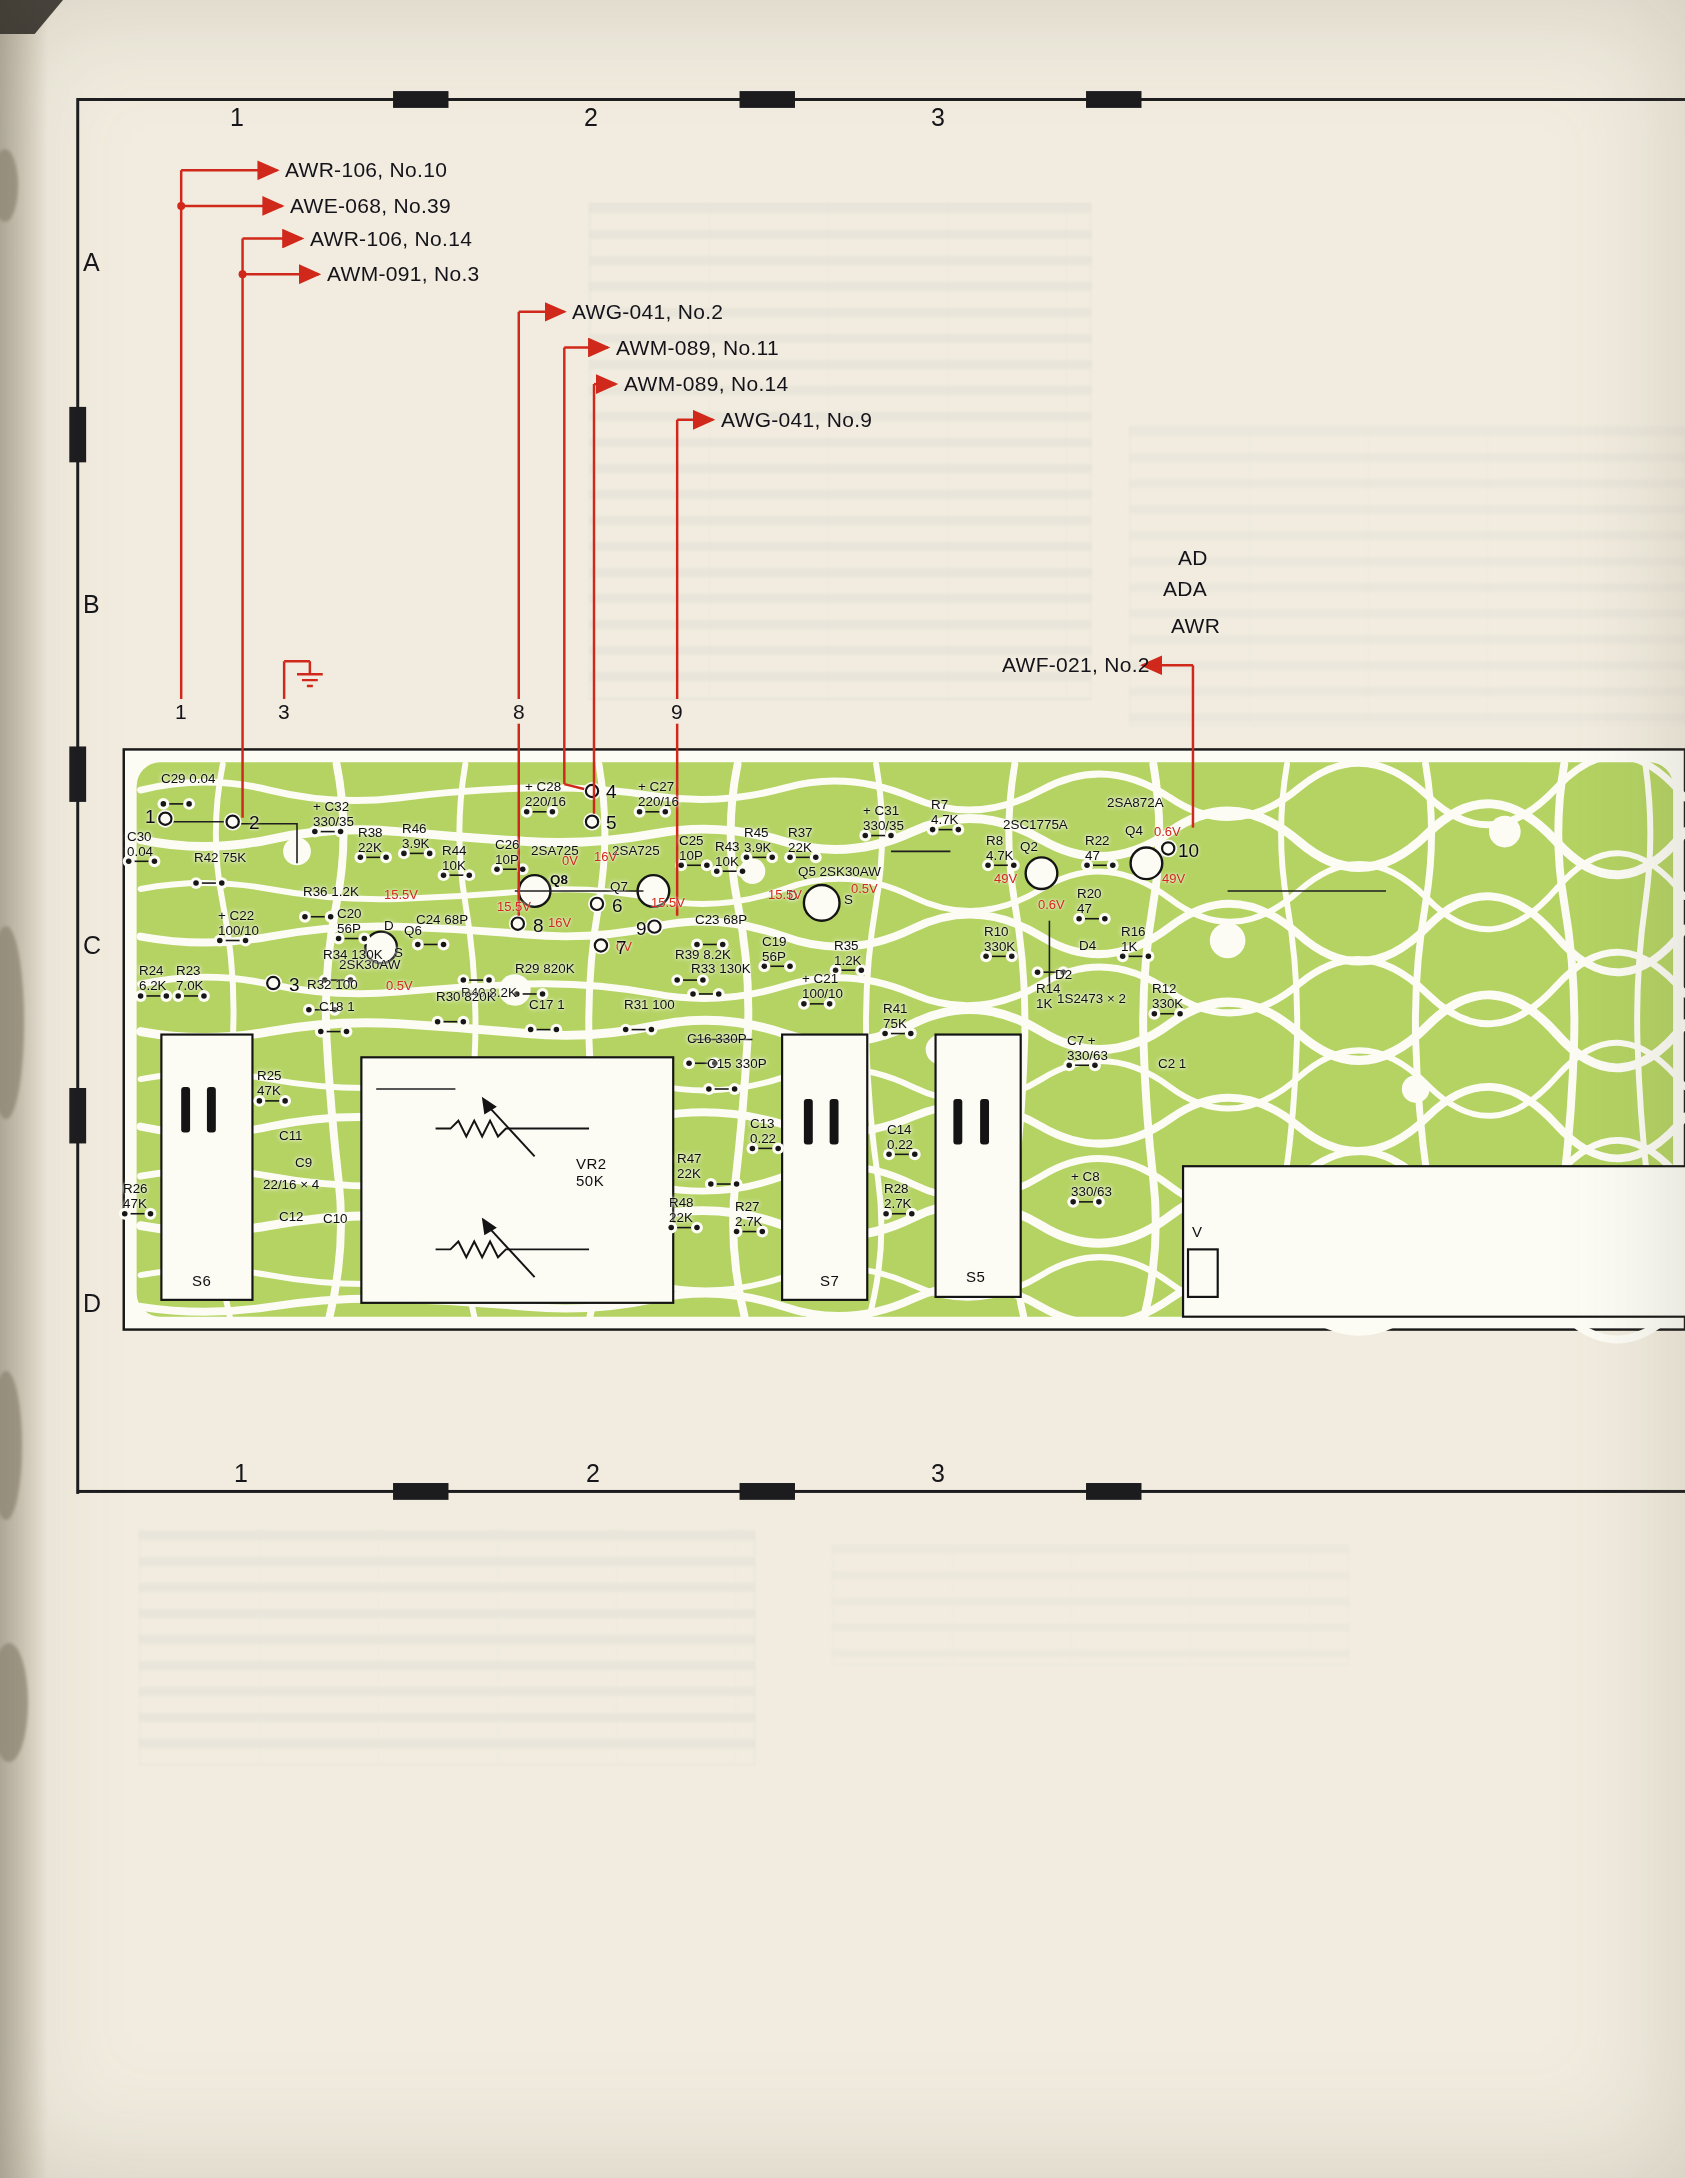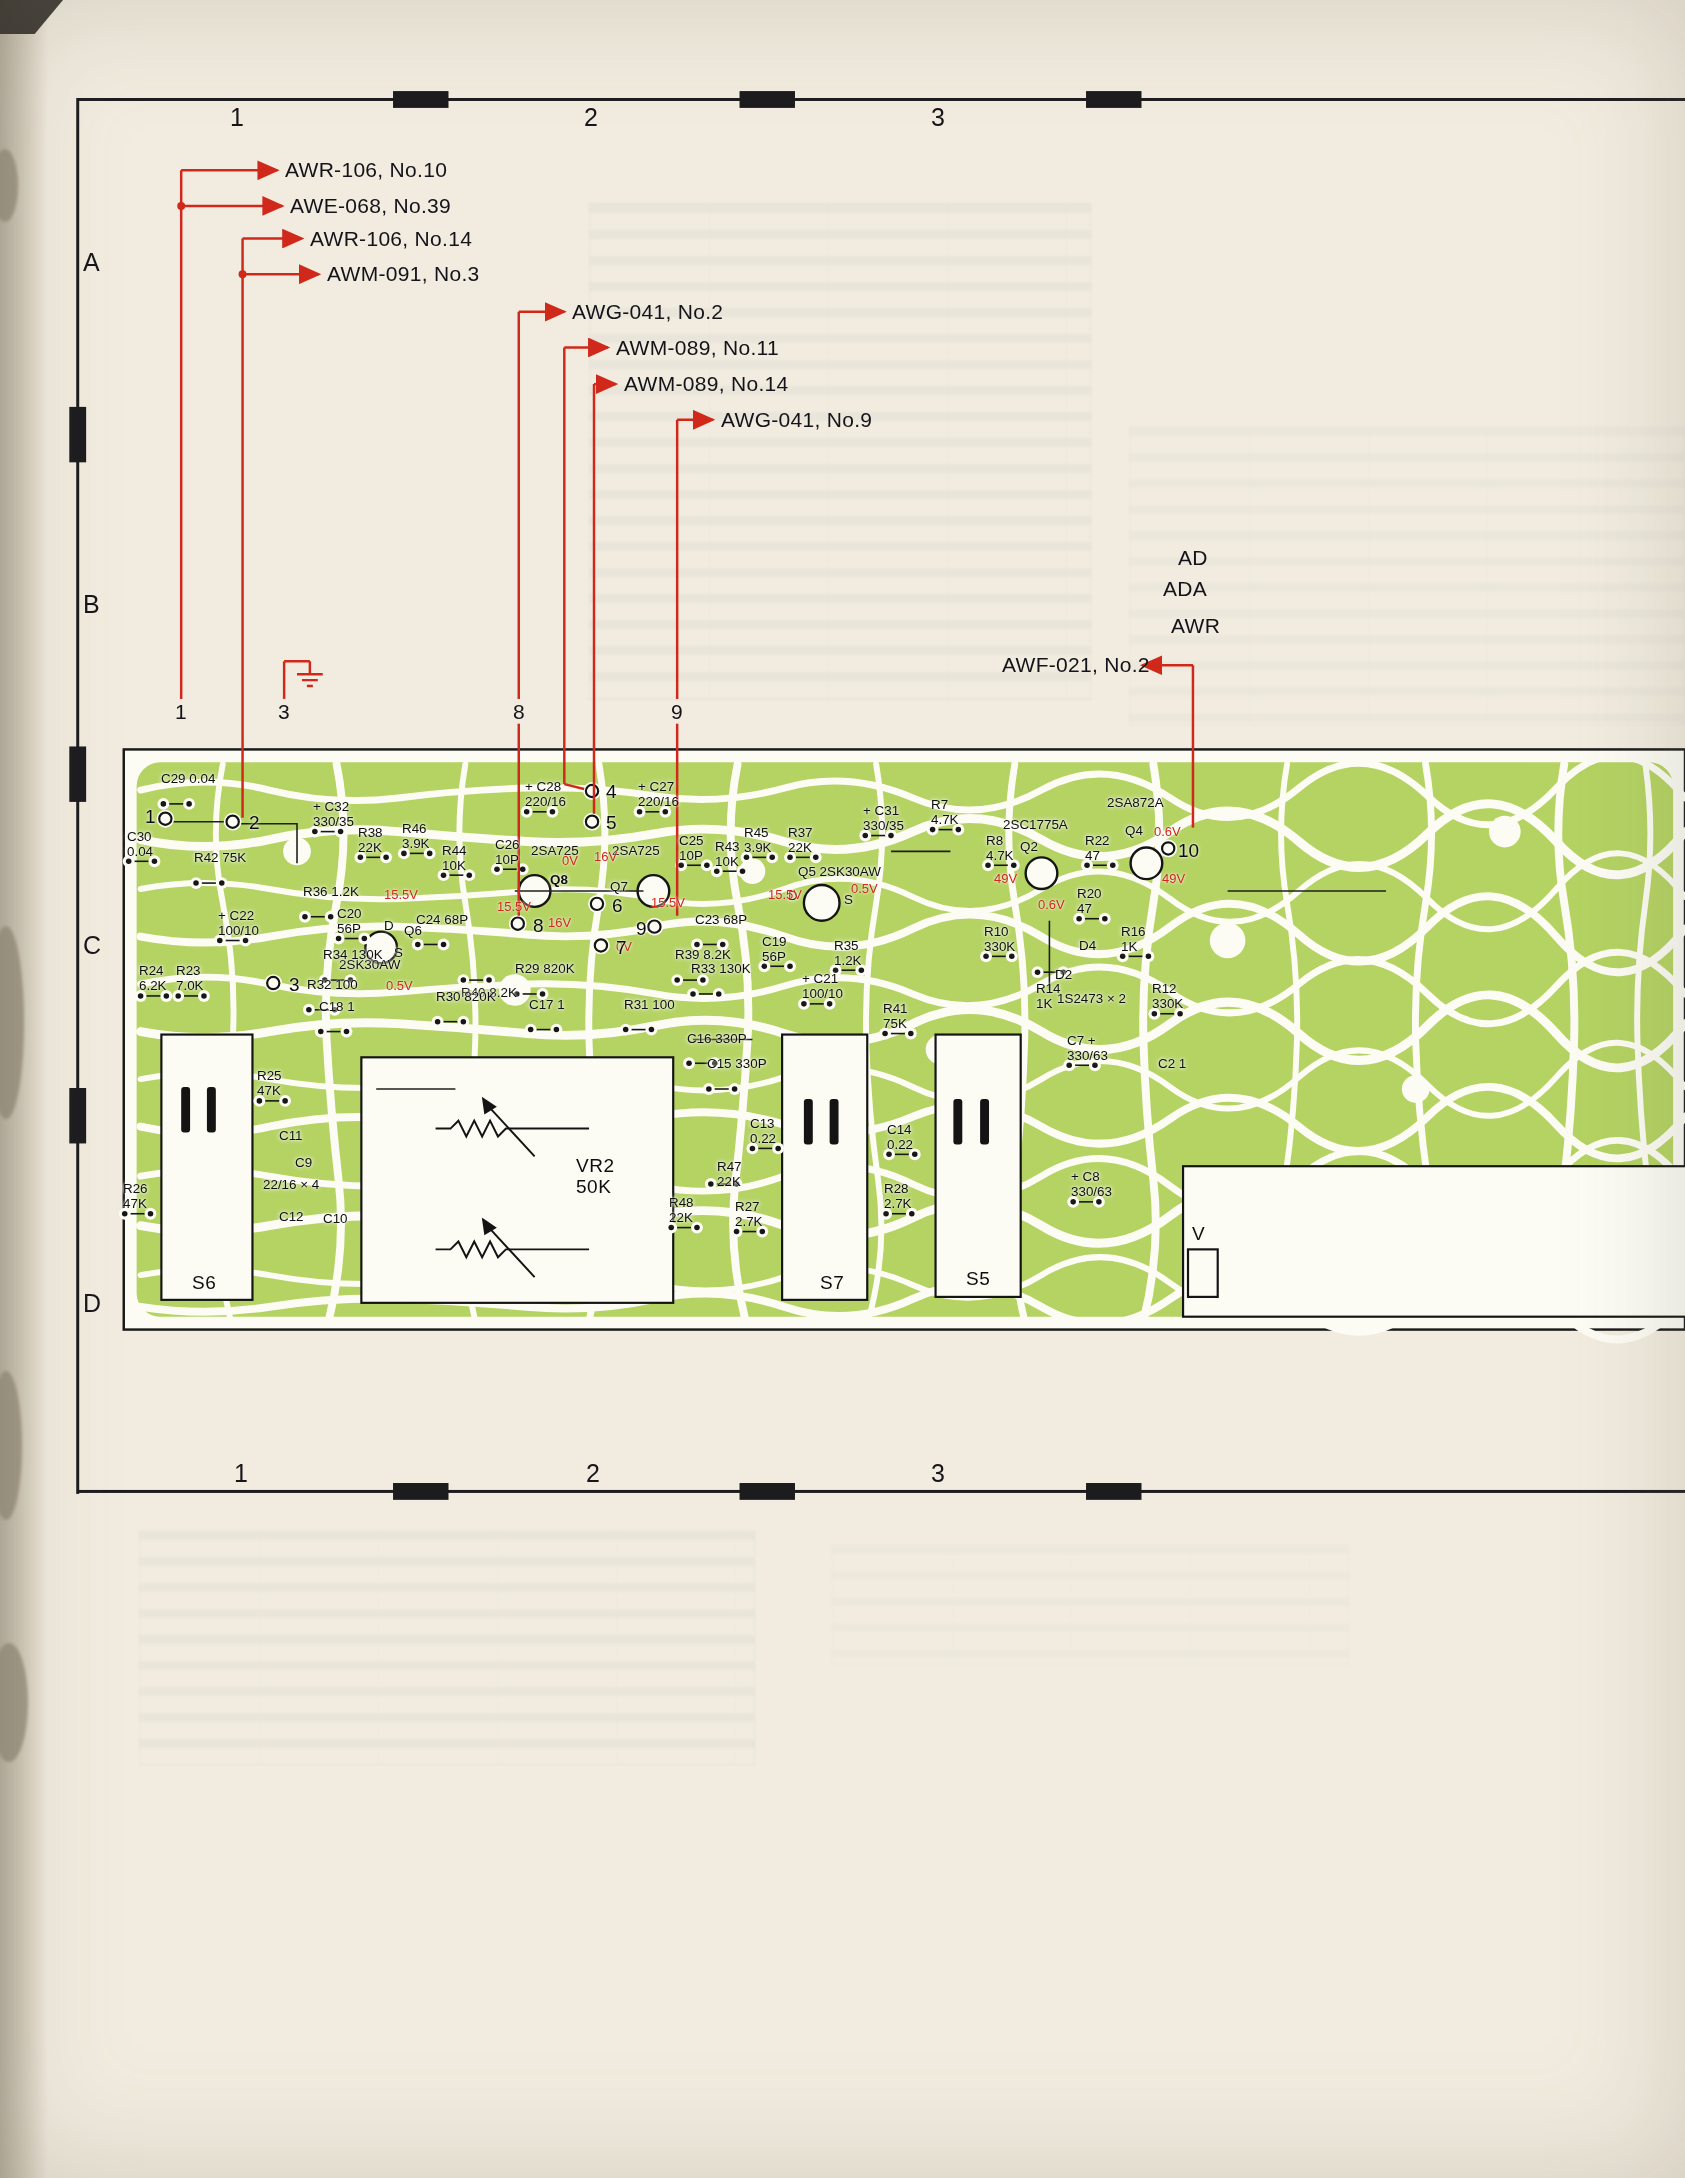--- a/index.html
+++ b/index.html
@@ -17,21 +17,21 @@
   .bleed{position:absolute;opacity:.5;filter:blur(0.8px);pointer-events:none;
         background:repeating-linear-gradient(180deg,rgba(125,135,150,.13) 0 9px,transparent 9px 26px),
                    repeating-linear-gradient(90deg,rgba(125,135,150,.07) 0 1px,transparent 1px 119px);
         border:1px solid rgba(125,135,150,.10);}
   
   .gridnum{position:absolute;font-size:25px;color:#17161a;}
   .callout{position:absolute;font-size:21px;color:#14131a;letter-spacing:0.3px;white-space:nowrap;}
   .cnum{position:absolute;font-size:21px;color:#14131a;}
   .comp{position:absolute;font-size:13.4px;line-height:1.1;color:#0e0e0e;white-space:pre-line;
         text-shadow:0 0 2px rgba(252,252,245,.95),0 0 4px rgba(252,252,245,.85),0 0 6px rgba(252,252,245,.7);}
-  .comp.big{font-size:19px;letter-spacing:0.5px;}
+  .comp.big{font-size:15px;letter-spacing:0.5px;}
   .volt{position:absolute;font-size:13px;color:#d0281a;white-space:nowrap;
         text-shadow:0 0 2px rgba(252,252,245,.95),0 0 4px rgba(252,252,245,.8);}
   .pinnum{position:absolute;font-size:19px;color:#0c0c0c;
         text-shadow:0 0 2px rgba(252,252,245,.95),0 0 4px rgba(252,252,245,.8);}
 </style>
 </head>
 <body>
 
 <div id="page">
 
@@ -612,21 +612,21 @@
 47K</div>
     <div class="comp" style="left: 123px; top: 1182px;">R26
 47K</div>
     <div class="comp" style="left: 279px; top: 1129px;">C11</div>
     <div class="comp" style="left: 295px; top: 1156px;">C9</div>
     <div class="comp" style="left: 263px; top: 1178px;">22/16 × 4</div>
     <div class="comp" style="left: 279px; top: 1210px;">C12</div>
     <div class="comp" style="left: 323px; top: 1212px;">C10</div>
     <div class="comp big" style="left: 576px; top: 1156px;">VR2
 50K</div>
-    <div class="comp" style="left: 717px; top: 1152px; margin-top: 8px;">R47
+    <div class="comp" style="left: 677px; top: 1152px;">R47
 22K</div>
     <div class="comp" style="left: 669px; top: 1196px;">R48
 22K</div>
     <div class="comp" style="left: 735px; top: 1200px;">R27
 2.7K</div>
     <div class="comp" style="left: 750px; top: 1117px;">C13
 0.22</div>
     <div class="comp" style="left: 884px; top: 1182px;">R28
 2.7K</div>
     <div class="comp" style="left: 887px; top: 1123px;">C14

